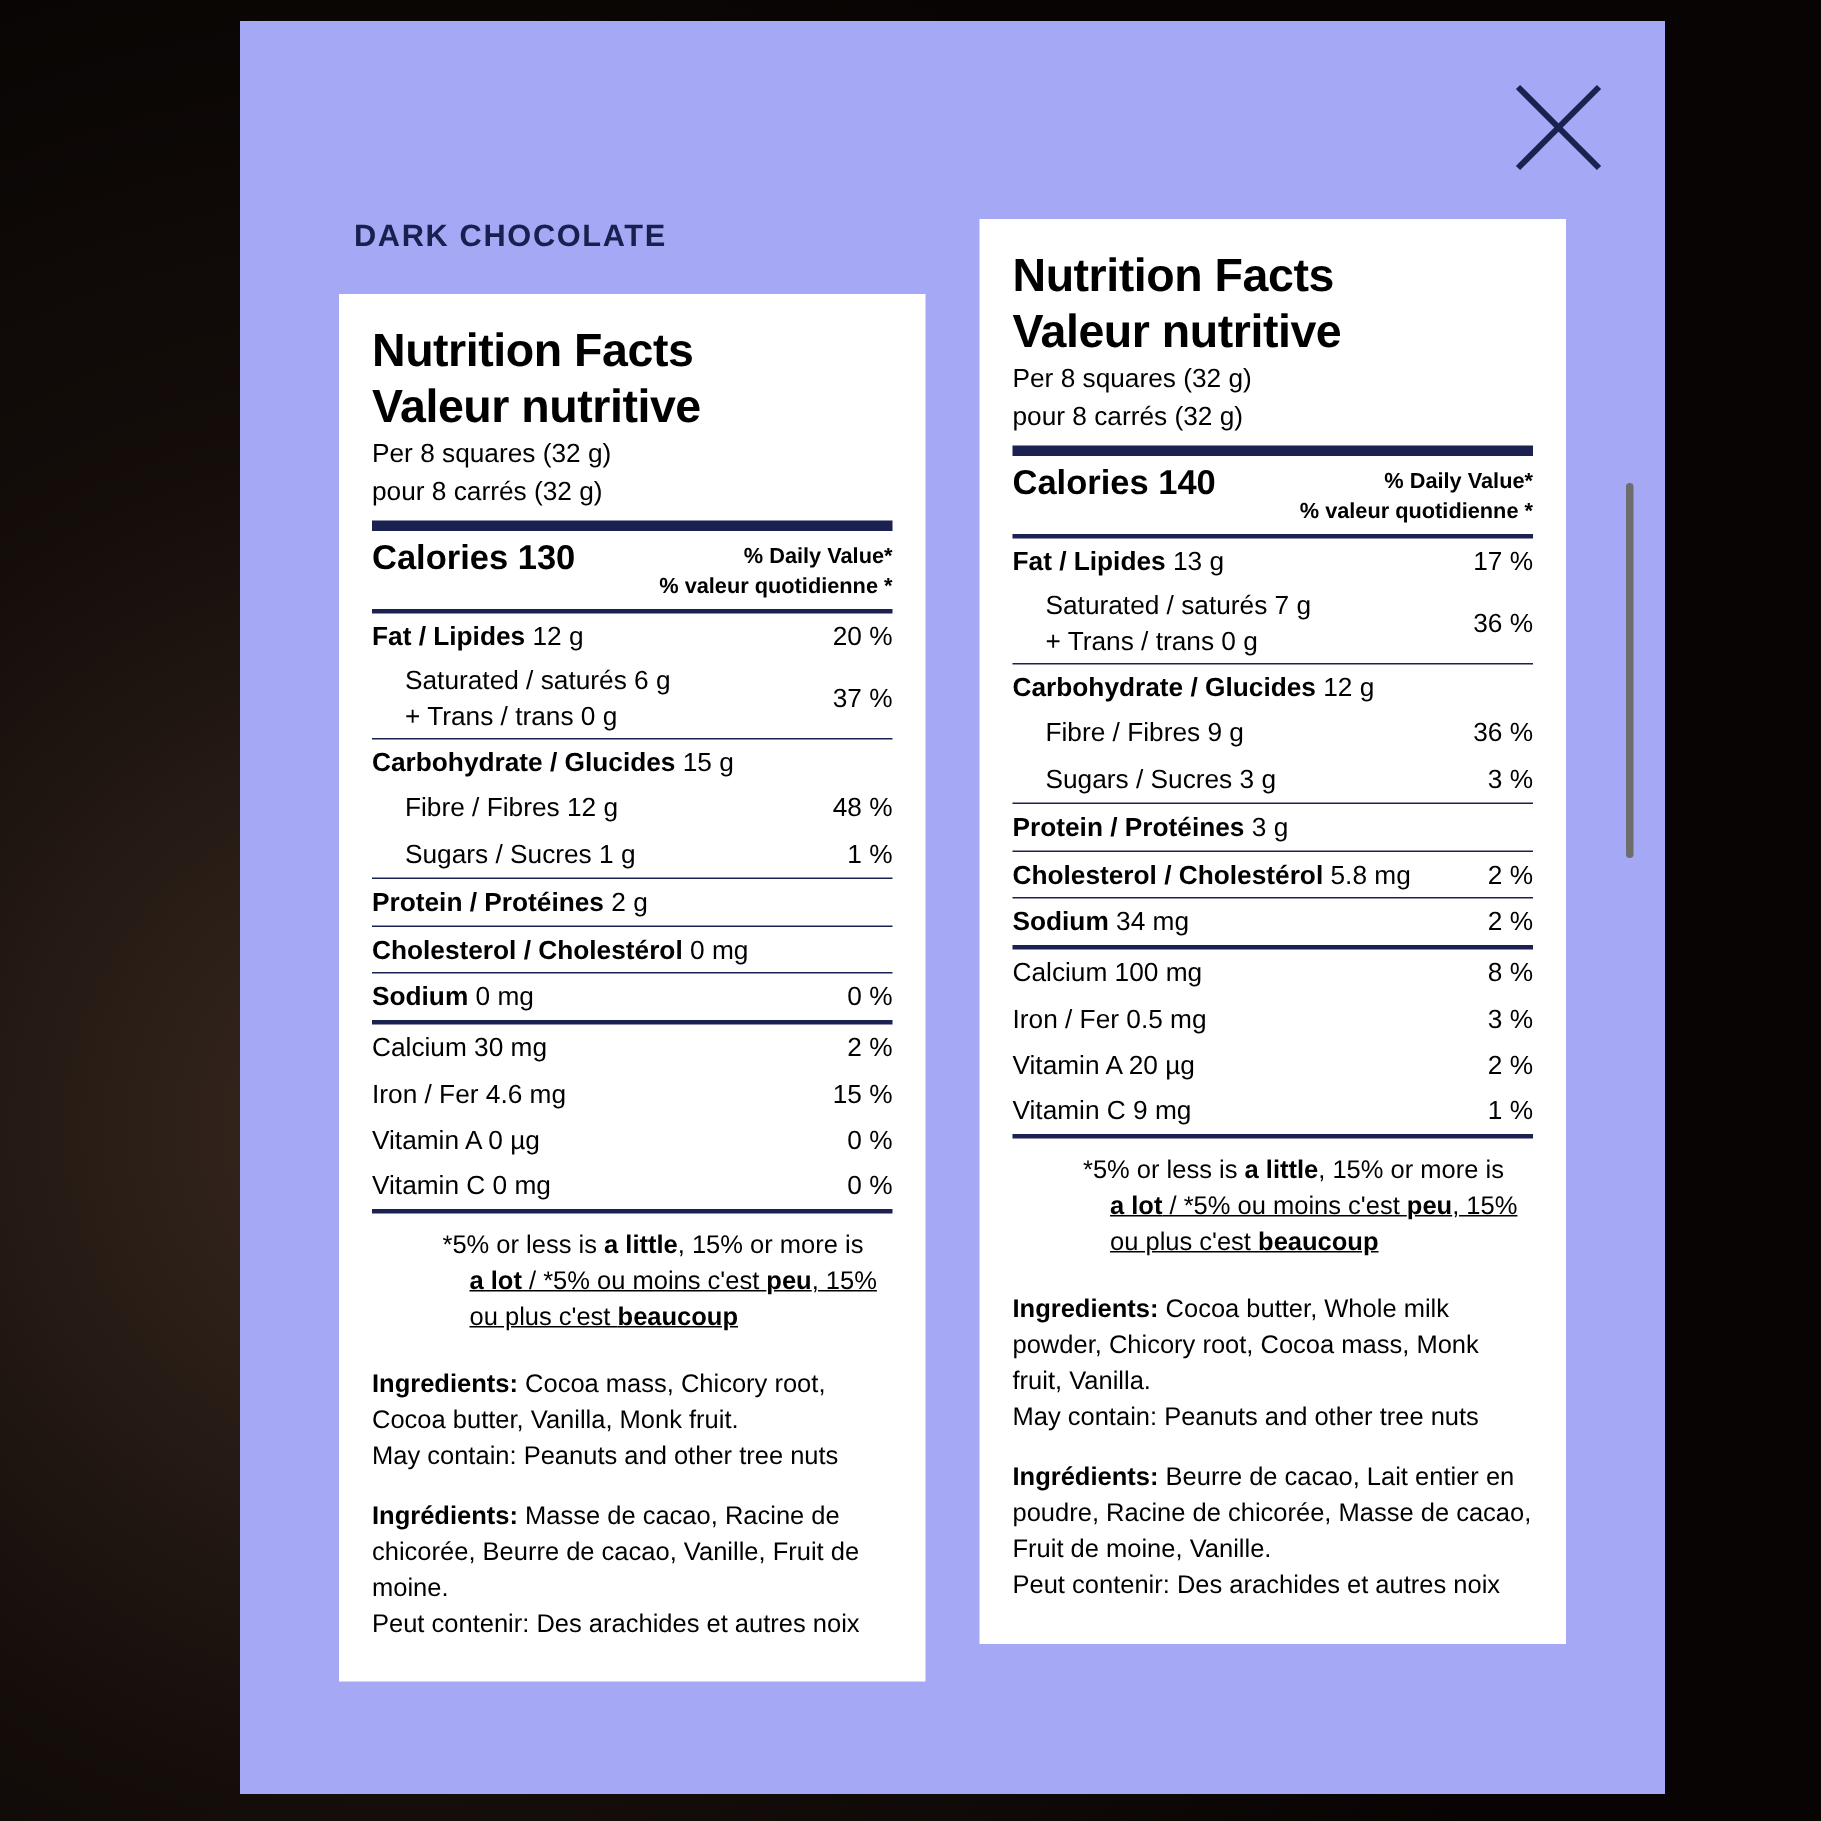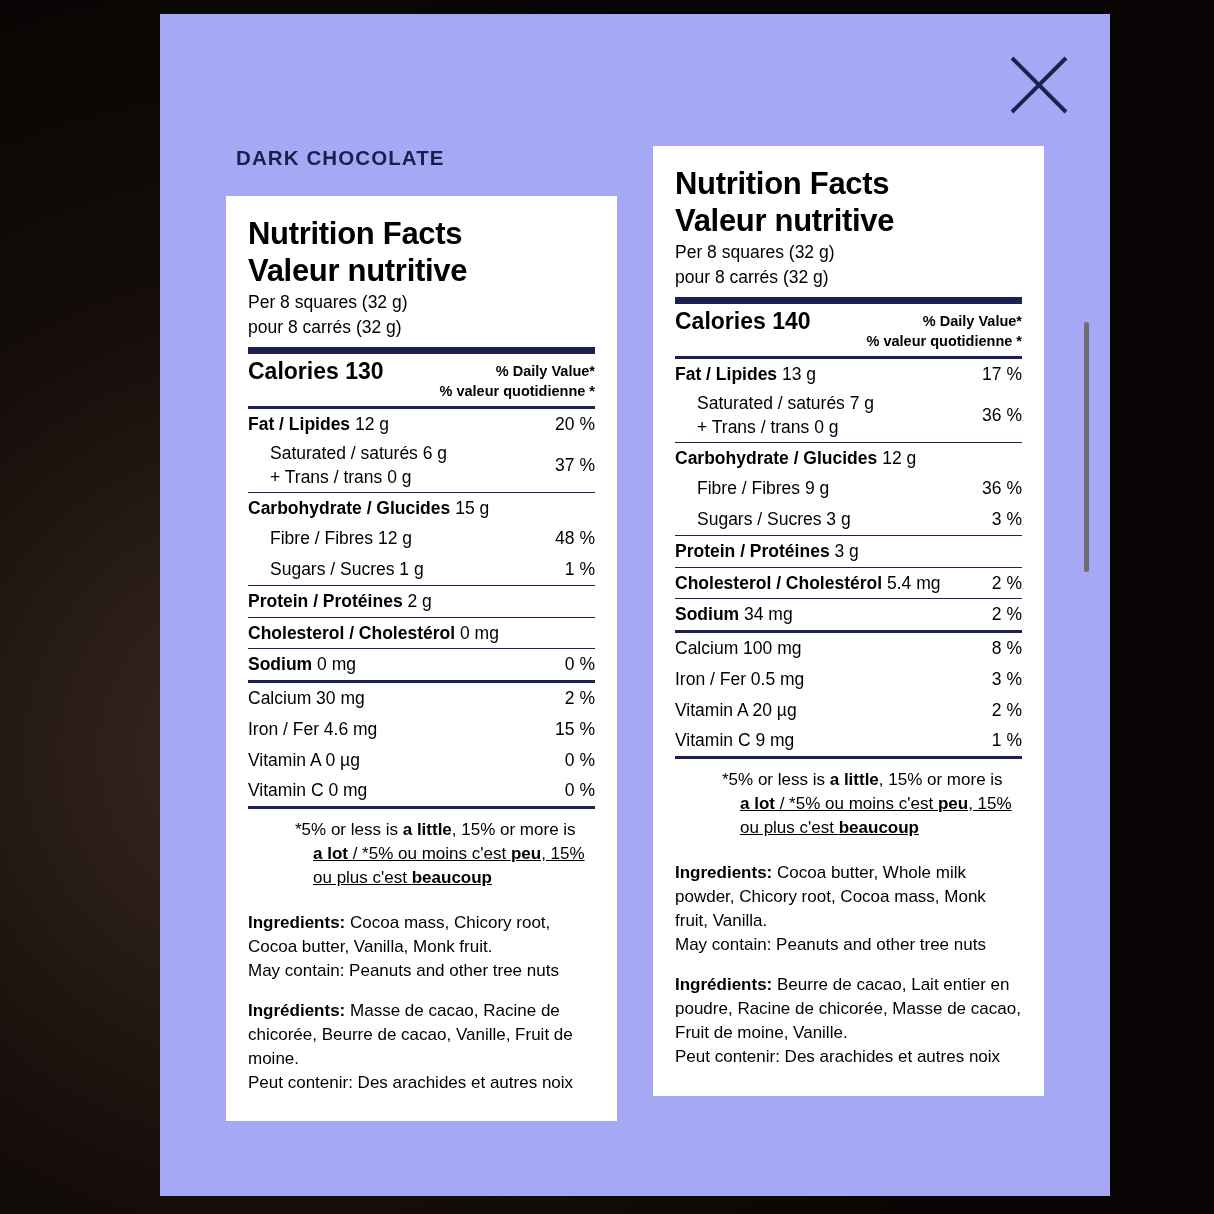--- a/index.html
+++ b/index.html
@@ -320,21 +320,21 @@
           </div>
 
           <div class="rule-thin"></div>
           <div class="row">
             <div class="name"><span class="b">Protein / Protéines</span> <span>3 g</span></div>
             <div class="val"></div>
           </div>
 
           <div class="rule-thin"></div>
           <div class="row">
-            <div class="name"><span class="b">Cholesterol / Cholestérol</span> <span>5.4 mg</span></div>
+            <div class="name"><span class="b">Cholesterol / Cholestérol</span> <span>5.8 mg</span></div>
             <div class="val">2 %</div>
           </div>
 
           <div class="rule-thin"></div>
           <div class="row">
             <div class="name"><span class="b">Sodium</span> <span>34 mg</span></div>
             <div class="val">2 %</div>
           </div>
 
           <div class="rule-med"></div>

